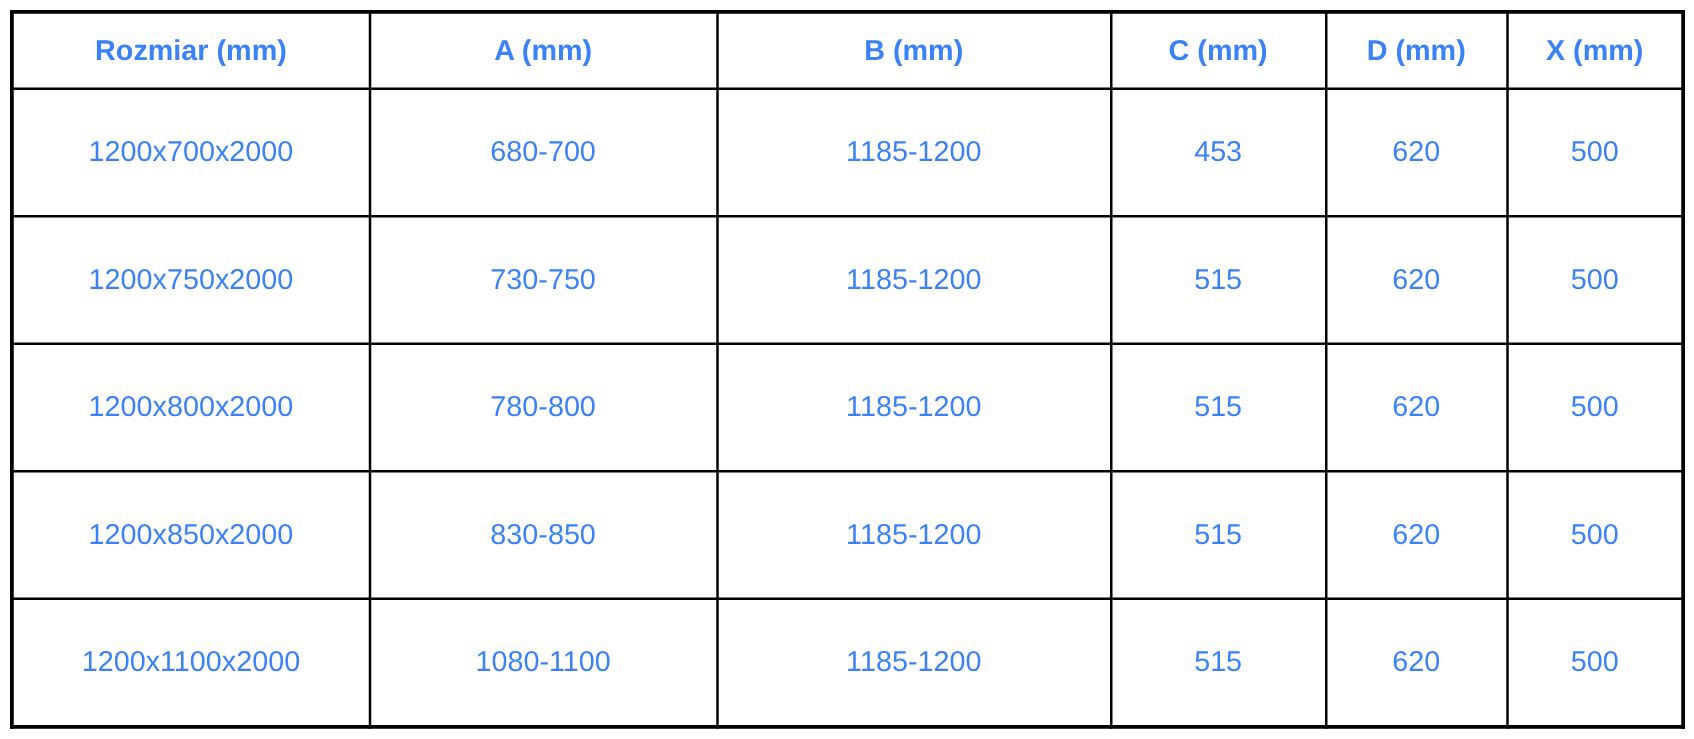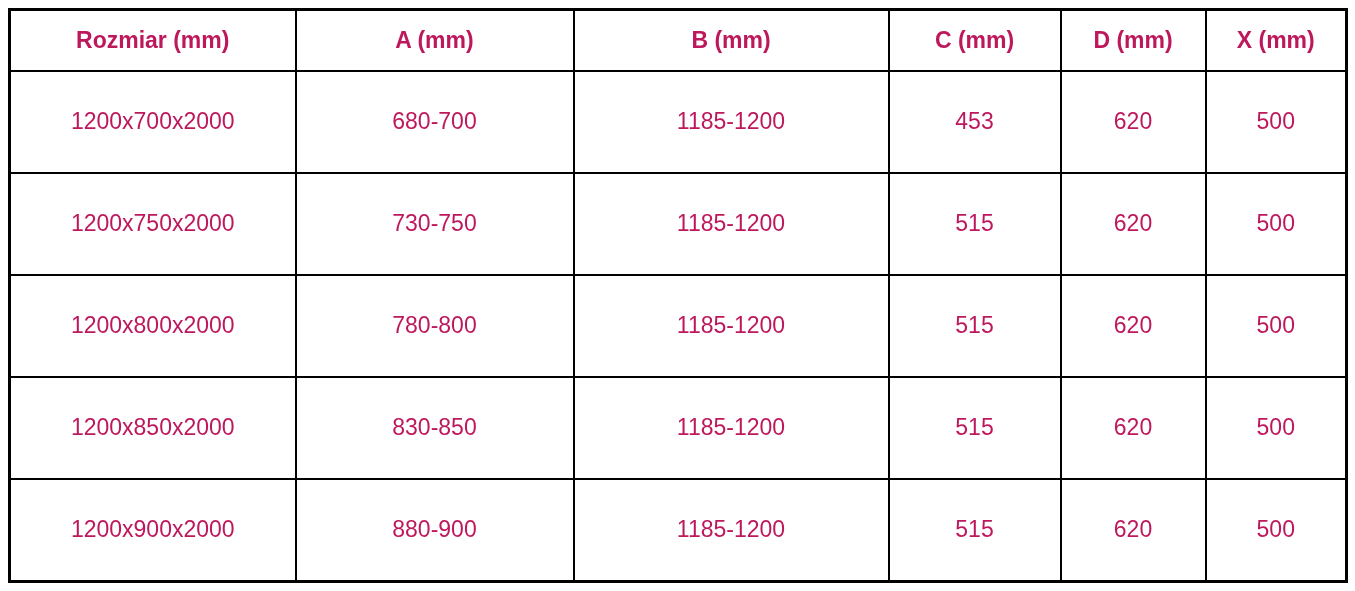--- a/index.html
+++ b/index.html
@@ -19,21 +19,21 @@
     border-collapse: collapse;
     table-layout: fixed;
     border: 3px solid #000000;
     background: #ffffff;
   }
   .spec-table th,
   .spec-table td {
     border: 2px solid #000000;
     text-align: center;
     vertical-align: middle;
-    color: #be185d;
+    color: #3b82f6;
     font-size: 23px;
     padding: 0 4px;
     overflow: hidden;
     white-space: nowrap;
   }
   .spec-table thead th {
     font-weight: bold;
     height: 59px;
   }
   .spec-table tbody td {
@@ -90,21 +90,21 @@
       </tr>
       <tr>
         <td>1200x850x2000</td>
         <td>830-850</td>
         <td>1185-1200</td>
         <td>515</td>
         <td>620</td>
         <td>500</td>
       </tr>
       <tr>
-        <td>1200x900x2000</td>
-        <td>880-900</td>
+        <td>1200x1100x2000</td>
+        <td>1080-1100</td>
         <td>1185-1200</td>
         <td>515</td>
         <td>620</td>
         <td>500</td>
       </tr>
     </tbody>
 </table>
 
 </body></html>

